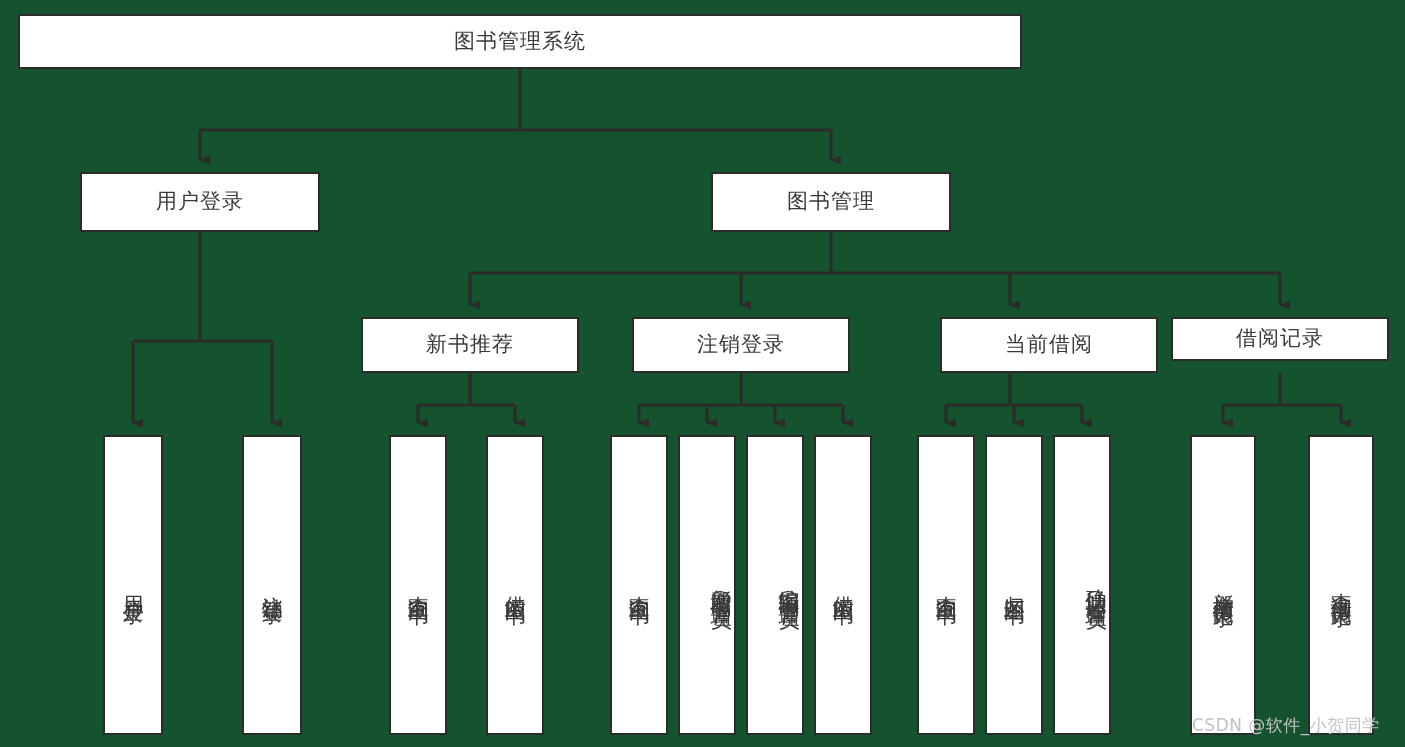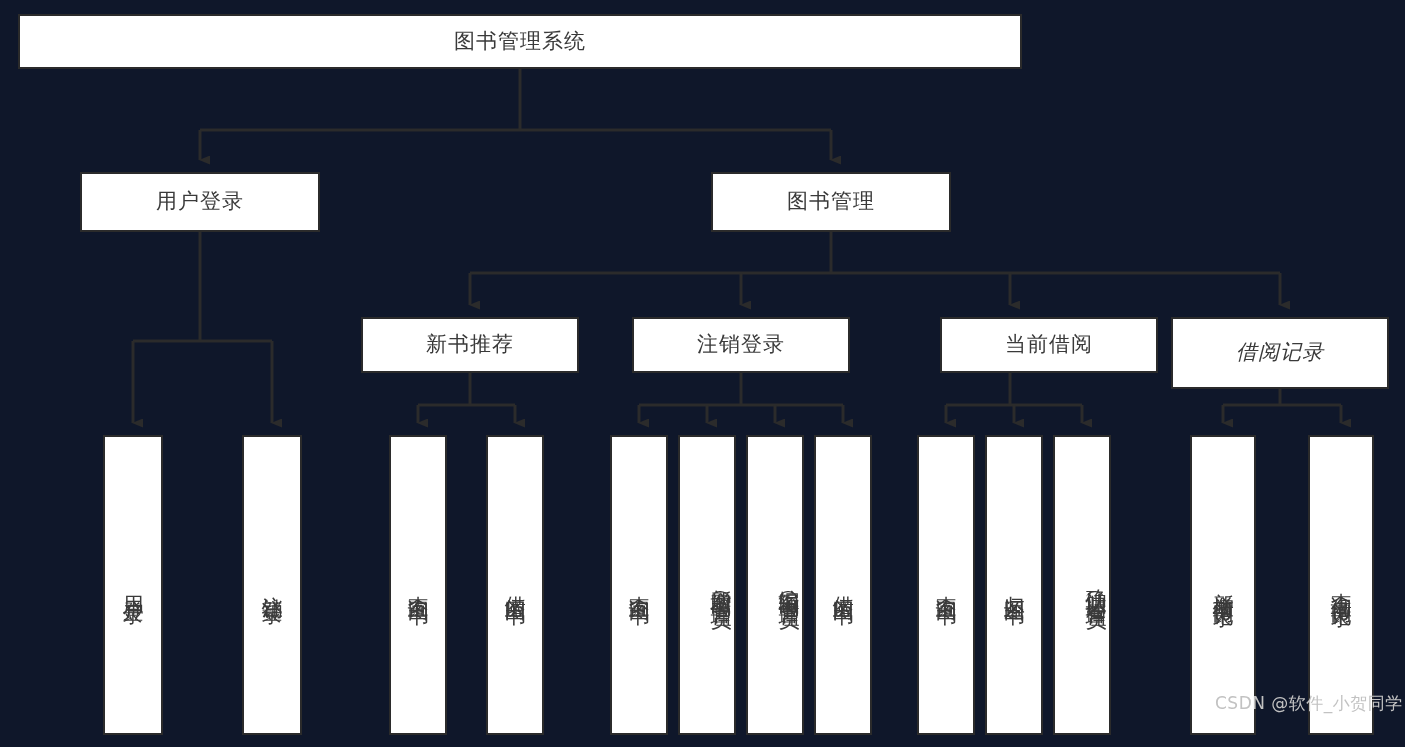--- a/index.html
+++ b/index.html
@@ -8,21 +8,21 @@
     padding: 0;
     background: #ffffff;
   }
   body {
     font-family: "DejaVu Sans", "Liberation Sans", sans-serif;
   }
   #diagram-root {
     position: relative;
     width: 1405px;
     height: 747px;
-    background: #0f172a;
+    background: #14532d;
     overflow: hidden;
   }
   #diagram-svg {
     position: absolute;
     left: 0;
     top: 0;
     width: 1405px;
     height: 747px;
   }
   .node {
@@ -138,21 +138,21 @@
   </div>
 
   <div class="node horizontal" style="left:632px; top:317px; width:218px; height:56px;">
     <span class="node-label">注销登录</span>
   </div>
 
   <div class="node horizontal" style="left:901px; top:317px; width:218px; height:56px;margin-left:39px;">
     <span class="node-label">当前借阅</span>
   </div>
 
-  <div class="node horizontal" style="left:1171px; top:317px; width:218px; height:72px;font-style:italic;">
+  <div class="node horizontal" style="left:1171px; top:317px; width:218px; height:44px;">
     <span class="node-label">借阅记录</span>
   </div>
 
   <div class="node vertical" style="left:103px; top:435px; width:60px; height:300px; align-items:center;">
     <span class="node-label">用户登录</span>
   </div>
 
   <div class="node vertical" style="left:242px; top:435px; width:60px; height:300px; align-items:center;">
     <span class="node-label">注销登录</span>
   </div>
@@ -194,15 +194,15 @@
   </div>
 
   <div class="node vertical" style="left:1190px; top:435px; width:66px; height:300px; align-items:center;">
     <span class="node-label">新增借阅记录</span>
   </div>
 
   <div class="node vertical" style="left:1308px; top:435px; width:66px; height:300px; align-items:center;">
     <span class="node-label">查询借阅记录</span>
   </div>
 
-  <div class="watermark" style="left:1192px; top:692px;padding-left:23px;">CSDN @软件_小贺同学</div>
+  <div class="watermark" style="left:1192px; top:714px;">CSDN @软件_小贺同学</div>
 
 </div>
 
 </body></html>

